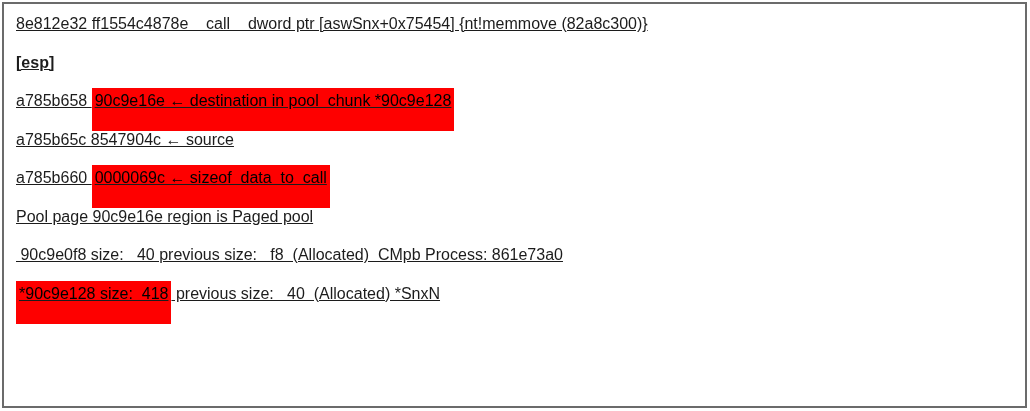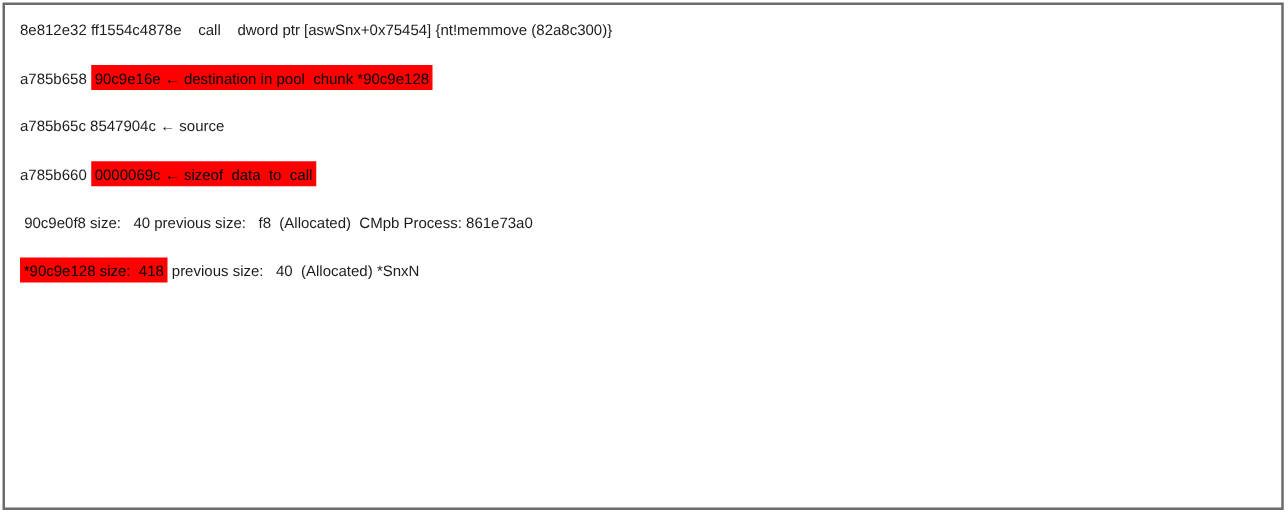--- a/index.html
+++ b/index.html
@@ -14,65 +14,68 @@
     box-sizing: border-box;
     position: absolute;
     left: 2px;
     top: 2px;
     width: 1025px;
     height: 406px;
     border: 2px solid var(--border-color, #6b6b6b);
     background: #ffffff;
     padding: 1px 10px 0 12px;
     font-family: "Liberation Sans", "DejaVu Sans", sans-serif;
-    font-size: 12px;
+    font-size: 16px;
     color: var(--text-color, #1c1c1c);
     overflow: hidden;
+    text-decoration: underline;
   }
   .line {
     line-height: 38.5px;
     height: 38.5px;
     white-space: pre;
   }
   .line .t {
     white-space: pre;
   }
   .bold .t {
     font-weight: 700;
   }
   .hl {
     background: var(--hl-color, #fe0000);
     color: var(--hl-text-color, #000000);
-    padding: 4px 3px 2px 3px;
+    padding: 4px 3px 22px 3px;
   }
   .gap-before {
     margin-top: 15px;
   }
   .caret {
     display: inline-block;
     width: 1px;
     height: 17px;
     background: #000000;
     vertical-align: -3px;
   }
 </style>
 </head>
 <body>
 
 <div class="frame">
 
   <div class="line"><span class="t">8e812e32 ff1554c4878e    call    dword ptr [aswSnx+0x75454] {nt!memmove (82a8c300)}</span></div>
 
+  <div class="line bold"><span class="t">[esp]</span></div>
 
   <div class="line"><span class="t">a785b658 </span><span class="t hl">90c9e16e ← destination in pool  chunk *90c9e128</span></div>
 
   <div class="line"><span class="t">a785b65c 8547904c ← source</span></div>
 
   <div class="line"><span class="t">a785b660 </span><span class="t hl">0000069c ← sizeof  data  to  call</span></div>
 
 
+  <div class="line"><span class="t">Pool page 90c9e16e region is Paged pool</span></div>
 
 
   <div class="line"><span class="t"> 90c9e0f8 size:   40 previous size:   f8  (Allocated)  CMpb Process: 861e73a0</span></div>
 
   <div class="line"><span class="t hl">*90c9e128 size:  418</span><span class="t"> previous size:   40  (Allocated) *SnxN</span></div>
 
 </div>
 
 </body></html>

